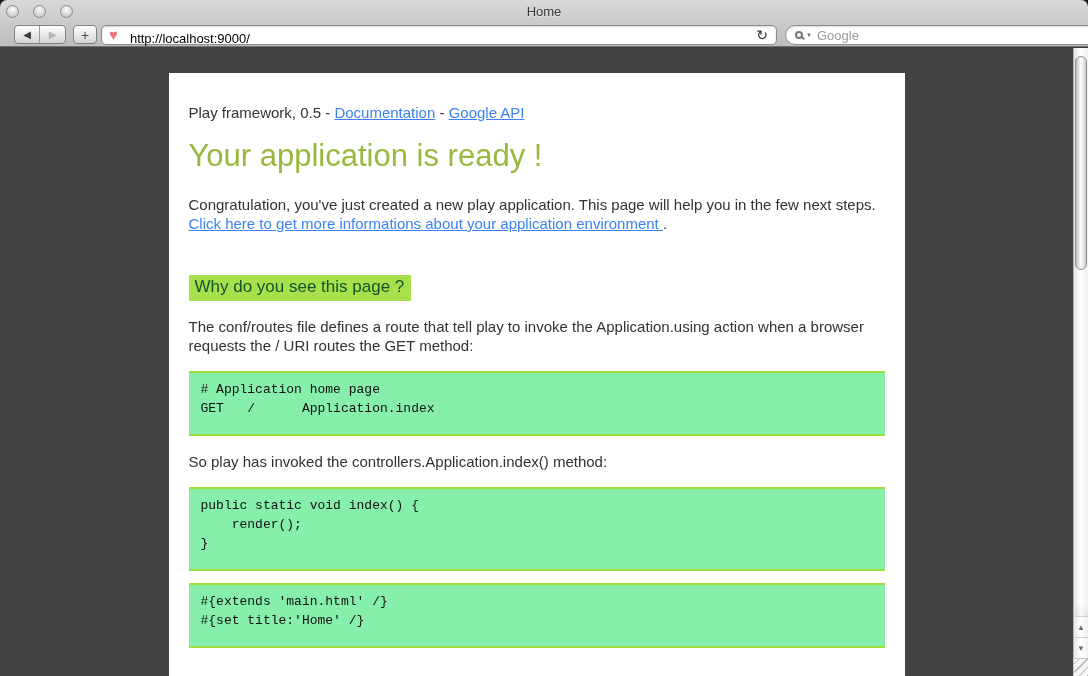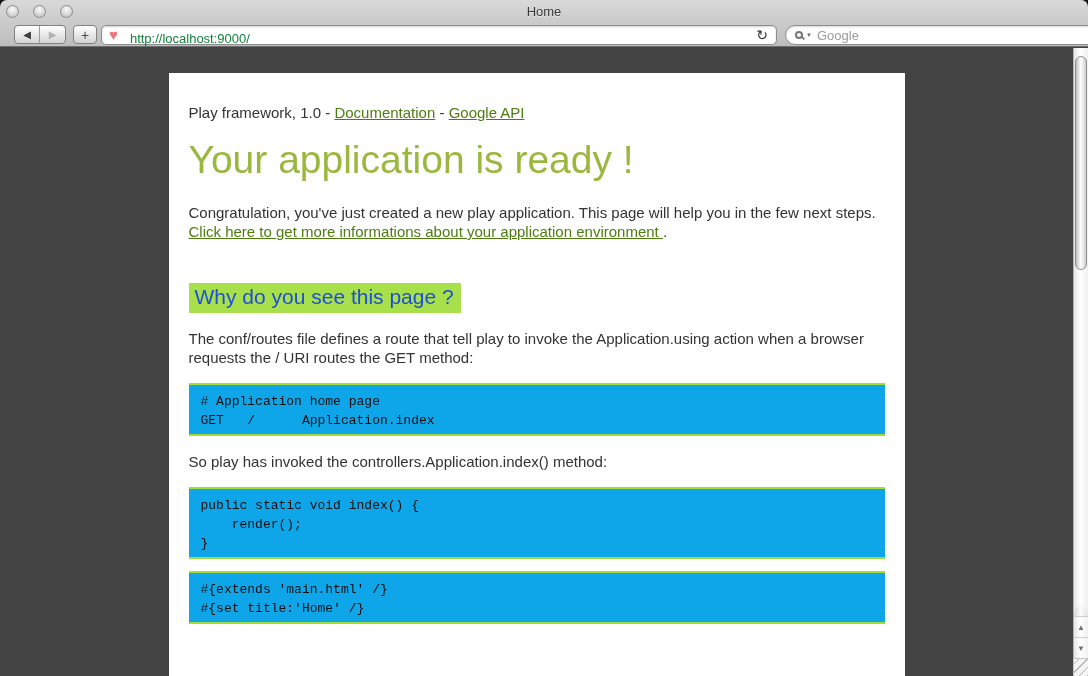--- a/index.html
+++ b/index.html
@@ -31,21 +31,21 @@
   .nav-fwd  { font-size:10px; color:#b3b3b3; }
   .btn-plus { left:73px; width:24px; font-size:14px; color:#4a4a4a; }
 
   .url-field { position:absolute; left:101px; top:2px; width:676px; height:20px;
                background:#fff; border:1px solid #8d8d8d; border-radius:5px;
                box-shadow:inset 0 1px 2px rgba(0,0,0,.18);
                display:flex; align-items:center; padding:0 6px; }
   .favicon-heart { color:#f0757e; font-size:15px; line-height:1; margin:0 4px 1px 1px;
                    text-shadow:0 1px 0 rgba(255,255,255,.6); }
   .url-input { flex:1; border:none; outline:none; background:transparent;
-               font:13px "Liberation Sans", sans-serif; color:#15803d; padding:8px;margin-top:7px; }
+               font:13px "Liberation Sans", sans-serif; color:#000000; padding:8px;margin-top:7px; }
   .refresh-btn { border:none; background:transparent; font-size:14px; color:#353535;
                  padding:0 2px; cursor:default; line-height:1; }
 
   .search-field { position:absolute; left:785px; top:2px; width:315px; height:20px;
                   background:#fff; border:1px solid #8d8d8d; border-radius:10px;
                   box-shadow:inset 0 1px 2px rgba(0,0,0,.15);
                   display:flex; align-items:center; padding:0 17px 0 9px; }
   .mag { position:relative; width:8px; height:8px; border:2px solid #777; border-radius:50%;
          display:inline-block; flex:0 0 auto; }
   .mag::after { content:""; position:absolute; width:4px; height:2px; background:#777;
@@ -55,28 +55,28 @@
                   font:13px "Liberation Sans", sans-serif; color:#333; padding:0; min-width:0; }
   .search-input::placeholder { color:#9b9b9b; opacity:1; }
 
   
   .viewport { position:absolute; top:48px; left:0; right:0; bottom:0; background:#434343; overflow:hidden; }
   .page-area { position:absolute; top:0; left:0; right:15px; bottom:0; overflow:hidden; }
   .page { width:736px; margin:25px auto 0; background:#ffffff; min-height:660px;
           padding:14px 20px 30px; color:#333; }
 
   .meta { font-size:12px; margin:19px 0 0; color:#333; }
-  .meta a, .intro a { color:#4d7c0f; text-decoration:underline; cursor:pointer; }
-  h1.app-ready { font-size:39px; font-weight:normal; color:#99b83d; margin:15px 0 21px; letter-spacing:0; }
+  .meta a, .intro a { color:#3b82f6; text-decoration:underline; cursor:pointer; }
+  h1.app-ready { font-size:31px; font-weight:normal; color:#99b83d; margin:15px 0 21px; letter-spacing:0; }
   .page p { font-size:15px; line-height:19px; margin:16px 0; }
-  h2.sec { display:inline-block; font-size:21px; font-weight:normal; color:#1d4ed8;
+  h2.sec { display:inline-block; font-size:17px; font-weight:normal; color:#14532d;
            background:#a8e04c; padding:2px 7px 4px 6px; margin:26px 0 0; }
   .b { font-weight:normal; }
-  pre.code { background:#0ea5e9; border-top:2px solid #9edd3b; border-bottom:2px solid #9edd3b;
-             margin:12px 0; padding:7px 12px 4px; font:13px/19px "Liberation Mono","DejaVu Sans Mono",monospace;
+  pre.code { background:#86efac; border-top:2px solid #9edd3b; border-bottom:2px solid #9edd3b;
+             margin:12px 0; padding:7px 12px 16px; font:13px/19px "Liberation Mono","DejaVu Sans Mono",monospace;
              color:#111; white-space:pre; overflow:hidden; }
 
   
   .scrollbar { position:absolute; top:0; right:0; bottom:0; width:15px;
                background:linear-gradient(to right,#e6e6e6,#ffffff 45%,#f0f0f0);
                border-left:1px solid #b2b2b2; }
   .sb-thumb { position:absolute; top:8px; left:1px; width:12px; height:214px; border-radius:7px;
               border:1px solid #8f8f8f;
               background:linear-gradient(to right,#bcbcbc,#ffffff 48%,#cccccc); }
   .sb-arrows { position:absolute; bottom:18px; left:0; width:14px; }
@@ -124,21 +124,21 @@
         <span class="search-caret">▼</span>
         <input class="search-input" type="text" placeholder="Google" style="">
       </div>
     </div>
   </div>
 
   <div class="viewport">
     <div class="page-area">
       <div class="page">
 
-        <p class="meta"><span>Play framework, 1.0</span><span> - </span><a>Documentation</a><span> - </span><a>Google API</a></p>
+        <p class="meta"><span>Play framework, 0.5</span><span> - </span><a>Documentation</a><span> - </span><a>Google API</a></p>
 
         <h1 class="app-ready">Your application is ready !</h1>
 
         <p class="intro"><span>Congratulation, you've just created a new play application. This page will help you in the few next steps. </span><a>Click here to get more informations about your application environment </a><span>.</span></p>
 
         <h2 class="sec">Why do you see this page ?</h2>
 
         <p><span>The </span><span class="b">conf/routes</span><span> file defines a route that tell play to invoke the </span><span class="b">Application.using</span><span> action when a browser requests the </span><span class="b">/</span><span> URI routes the </span><span class="b">GET</span><span> method:</span></p>
 
         <pre class="code"># Application home page

